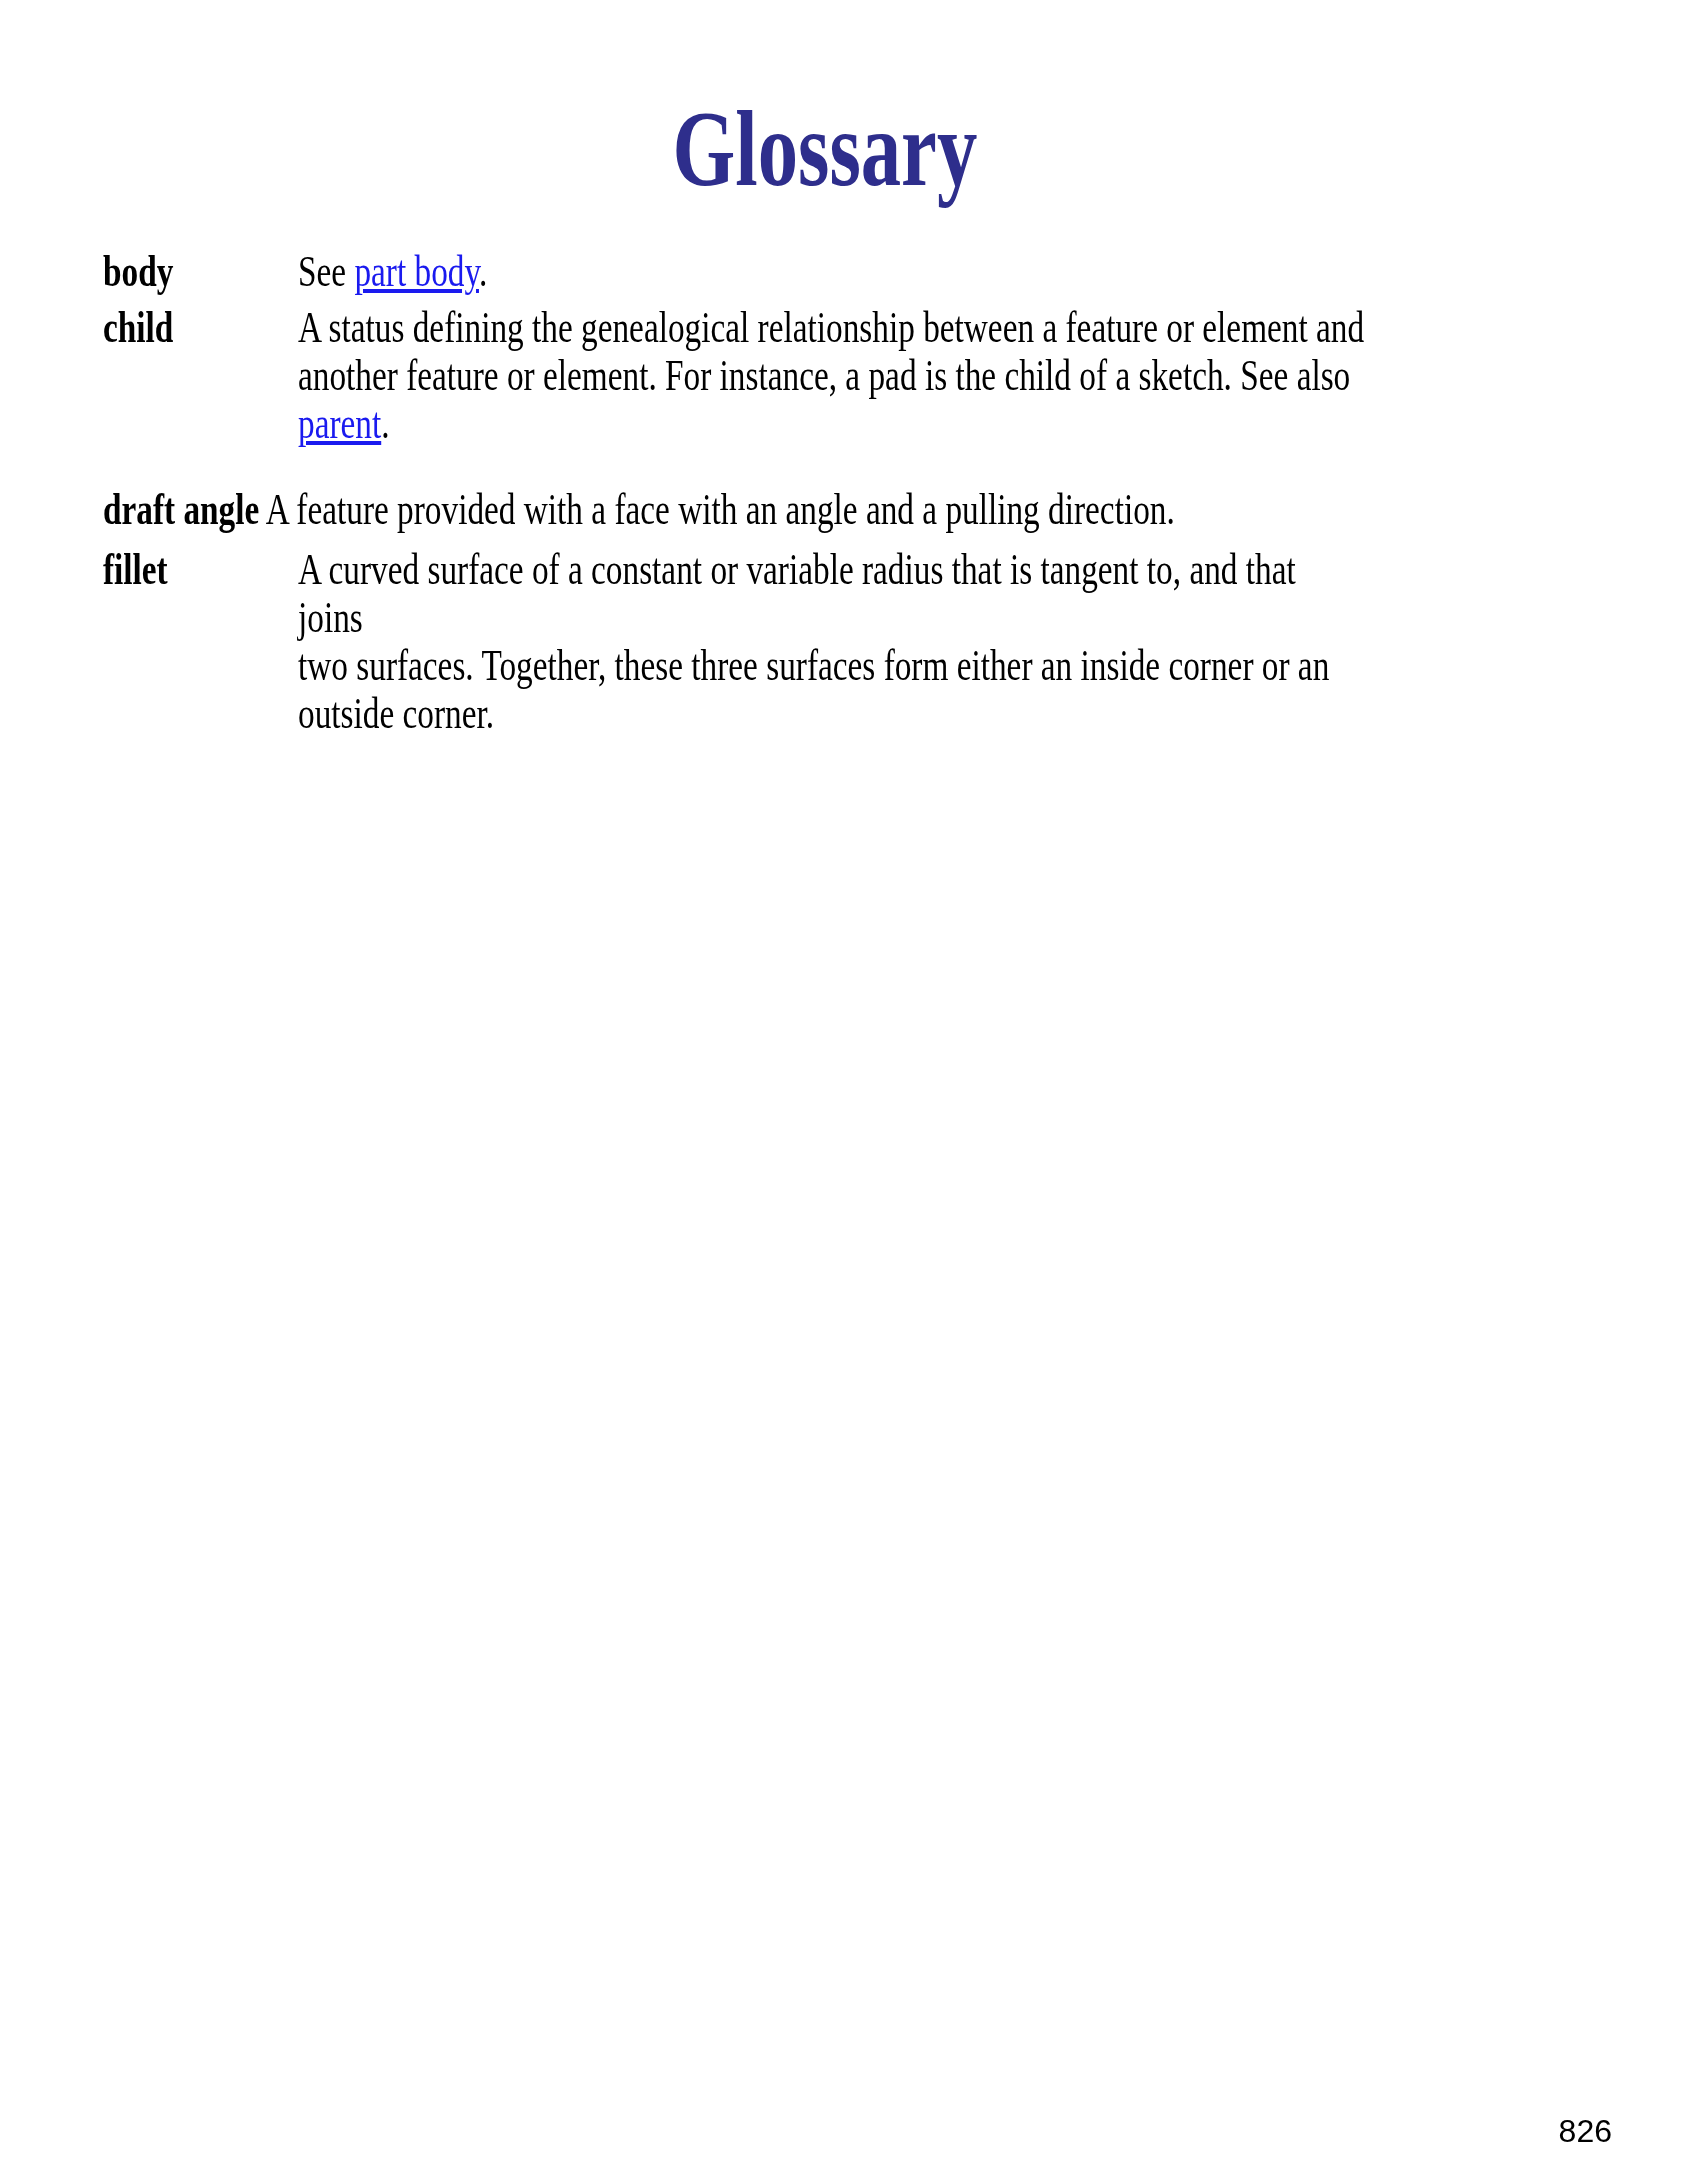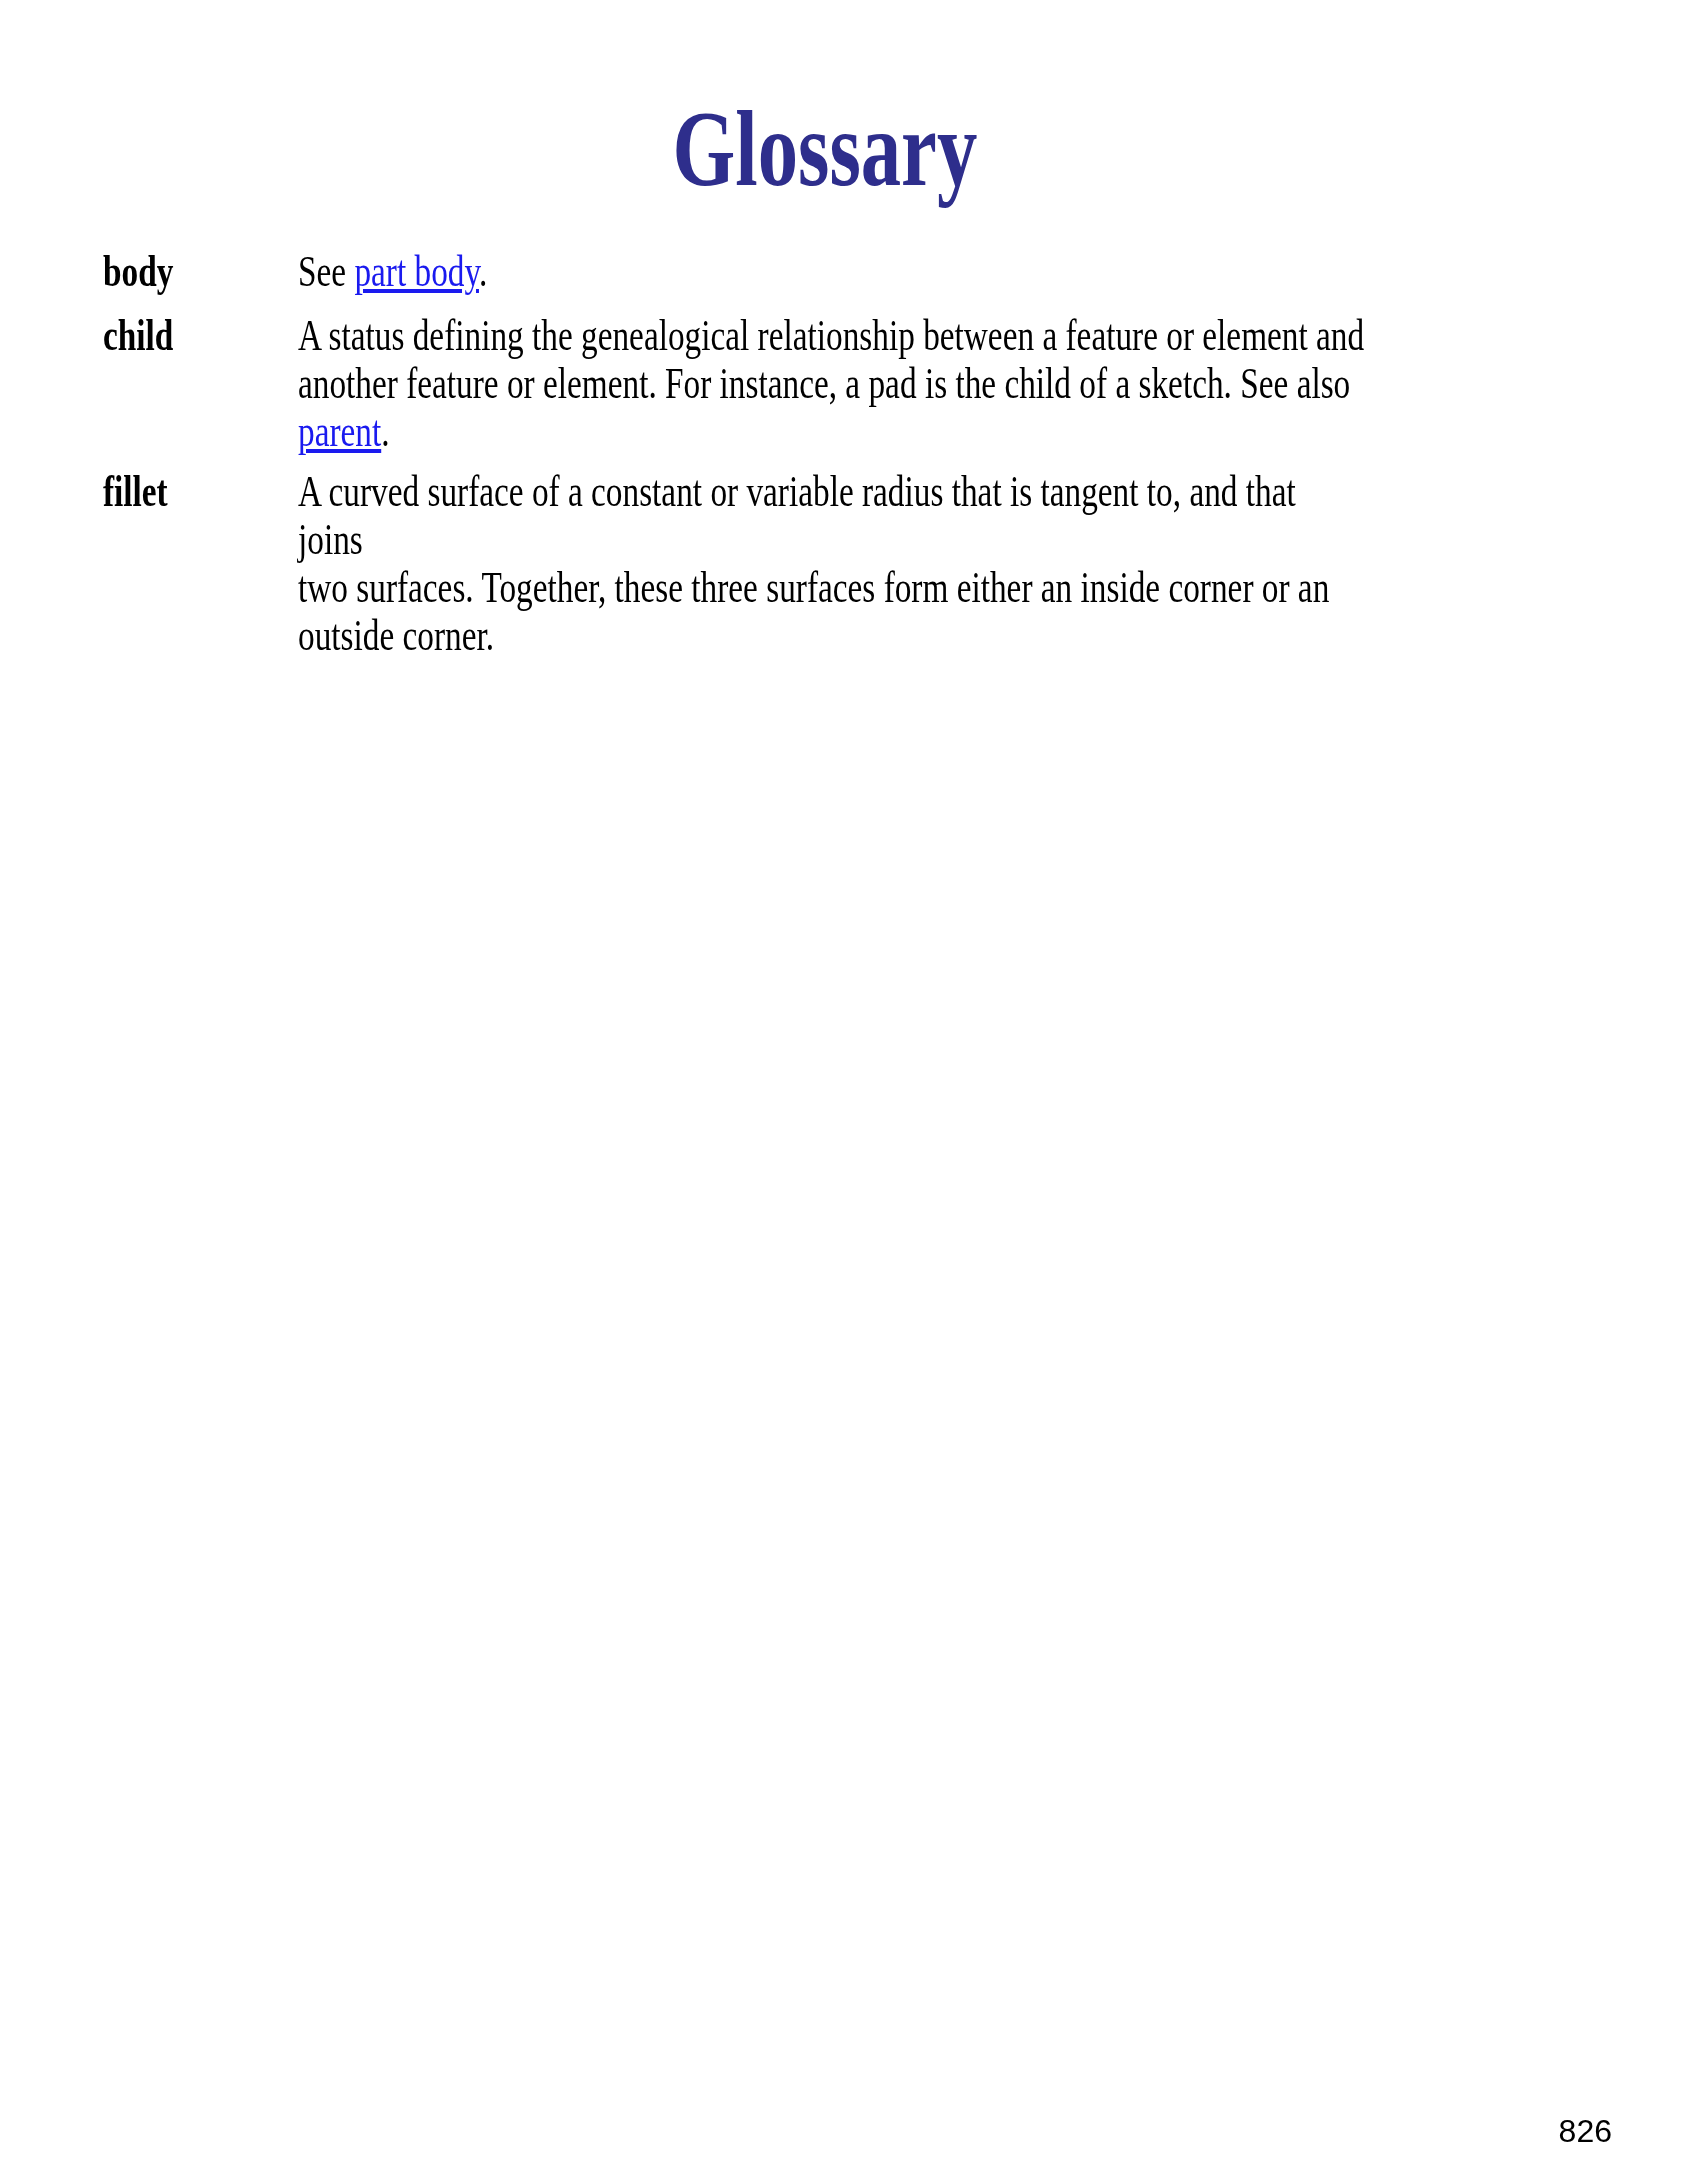--- a/index.html
+++ b/index.html
@@ -56,25 +56,28 @@
 <body>
 
 <div class="page">
   <div class="doc-title">Glossary</div>
 
   <div class="entries">
       <div class="entry" style="margin-top: 0px;">
         <div class="term">body</div>
         <div class="line ind"><span class="run">See </span><span class="lnk">part body</span><span class="run">.</span></div>
       </div>
-      <div class="entry" style="margin-top: 16px;">
+      <div class="entry" style="margin-top: 8px;">
         <div class="term">child</div>
         <div class="line ind"><span class="run">A status defining the genealogical relationship between a feature or element and</span></div>
         <div class="line ind"><span class="run">another feature or element. For instance, a pad is the child of a sketch. See also</span></div>
         <div class="line ind"><span class="lnk">parent</span><span class="run">.</span></div>
+      </div>
+      <div class="entry" style="margin-top: 38px;">
+        <div class="line"><span class="term-inline">draft angle</span><span class="run"> </span><span class="run">A feature provided with a face with an angle and a pulling direction.</span></div>
       </div>
       <div class="entry" style="margin-top: 12px;">
         <div class="term">fillet</div>
         <div class="line ind"><span class="run">A curved surface of a constant or variable radius that is tangent to, and that</span></div>
         <div class="line ind"><span class="run">joins</span></div>
         <div class="line ind"><span class="run">two surfaces. Together, these three surfaces form either an inside corner or an</span></div>
         <div class="line ind"><span class="run">outside corner.</span></div>
       </div>
     </div>
 

